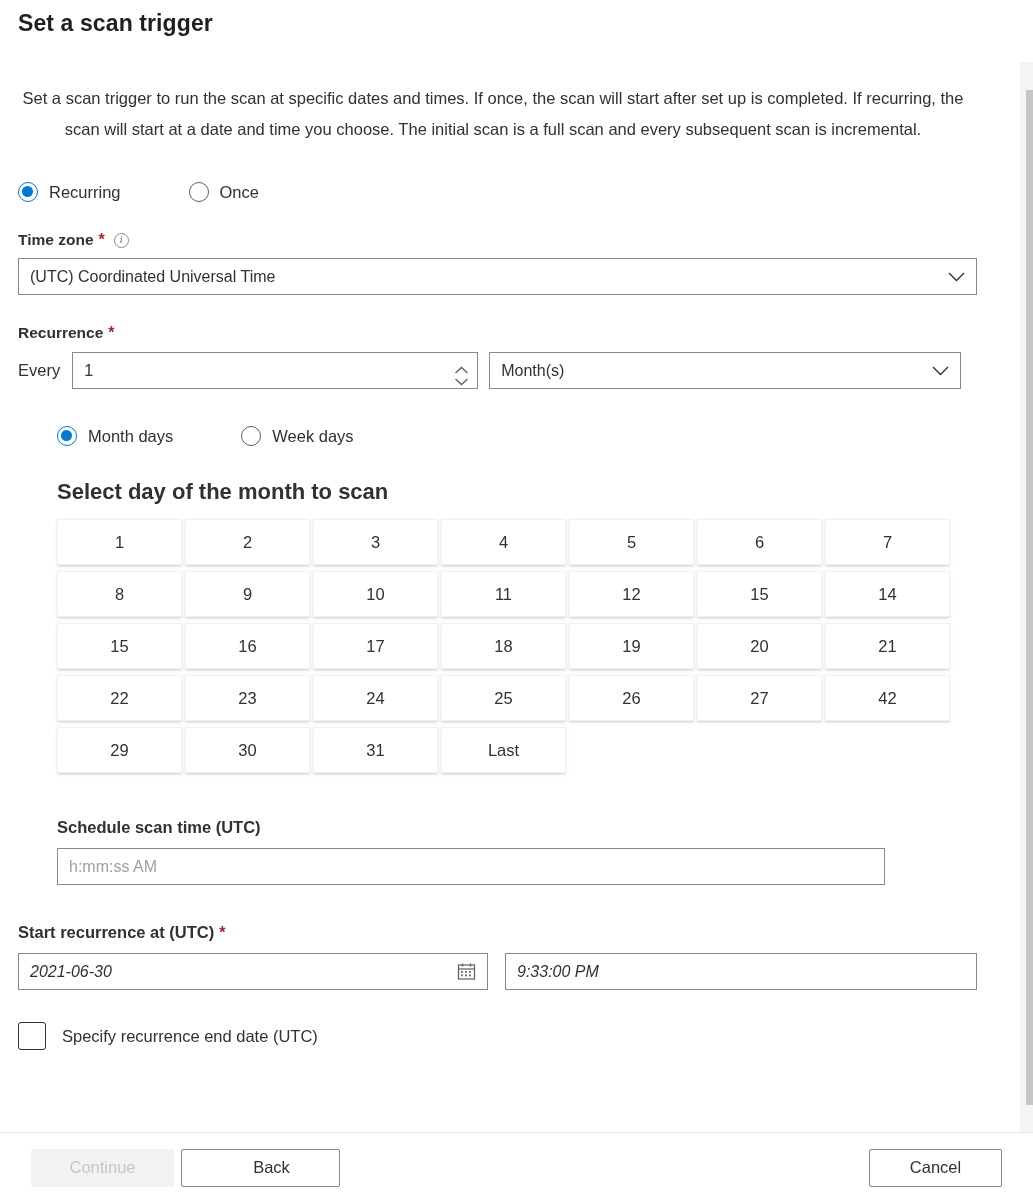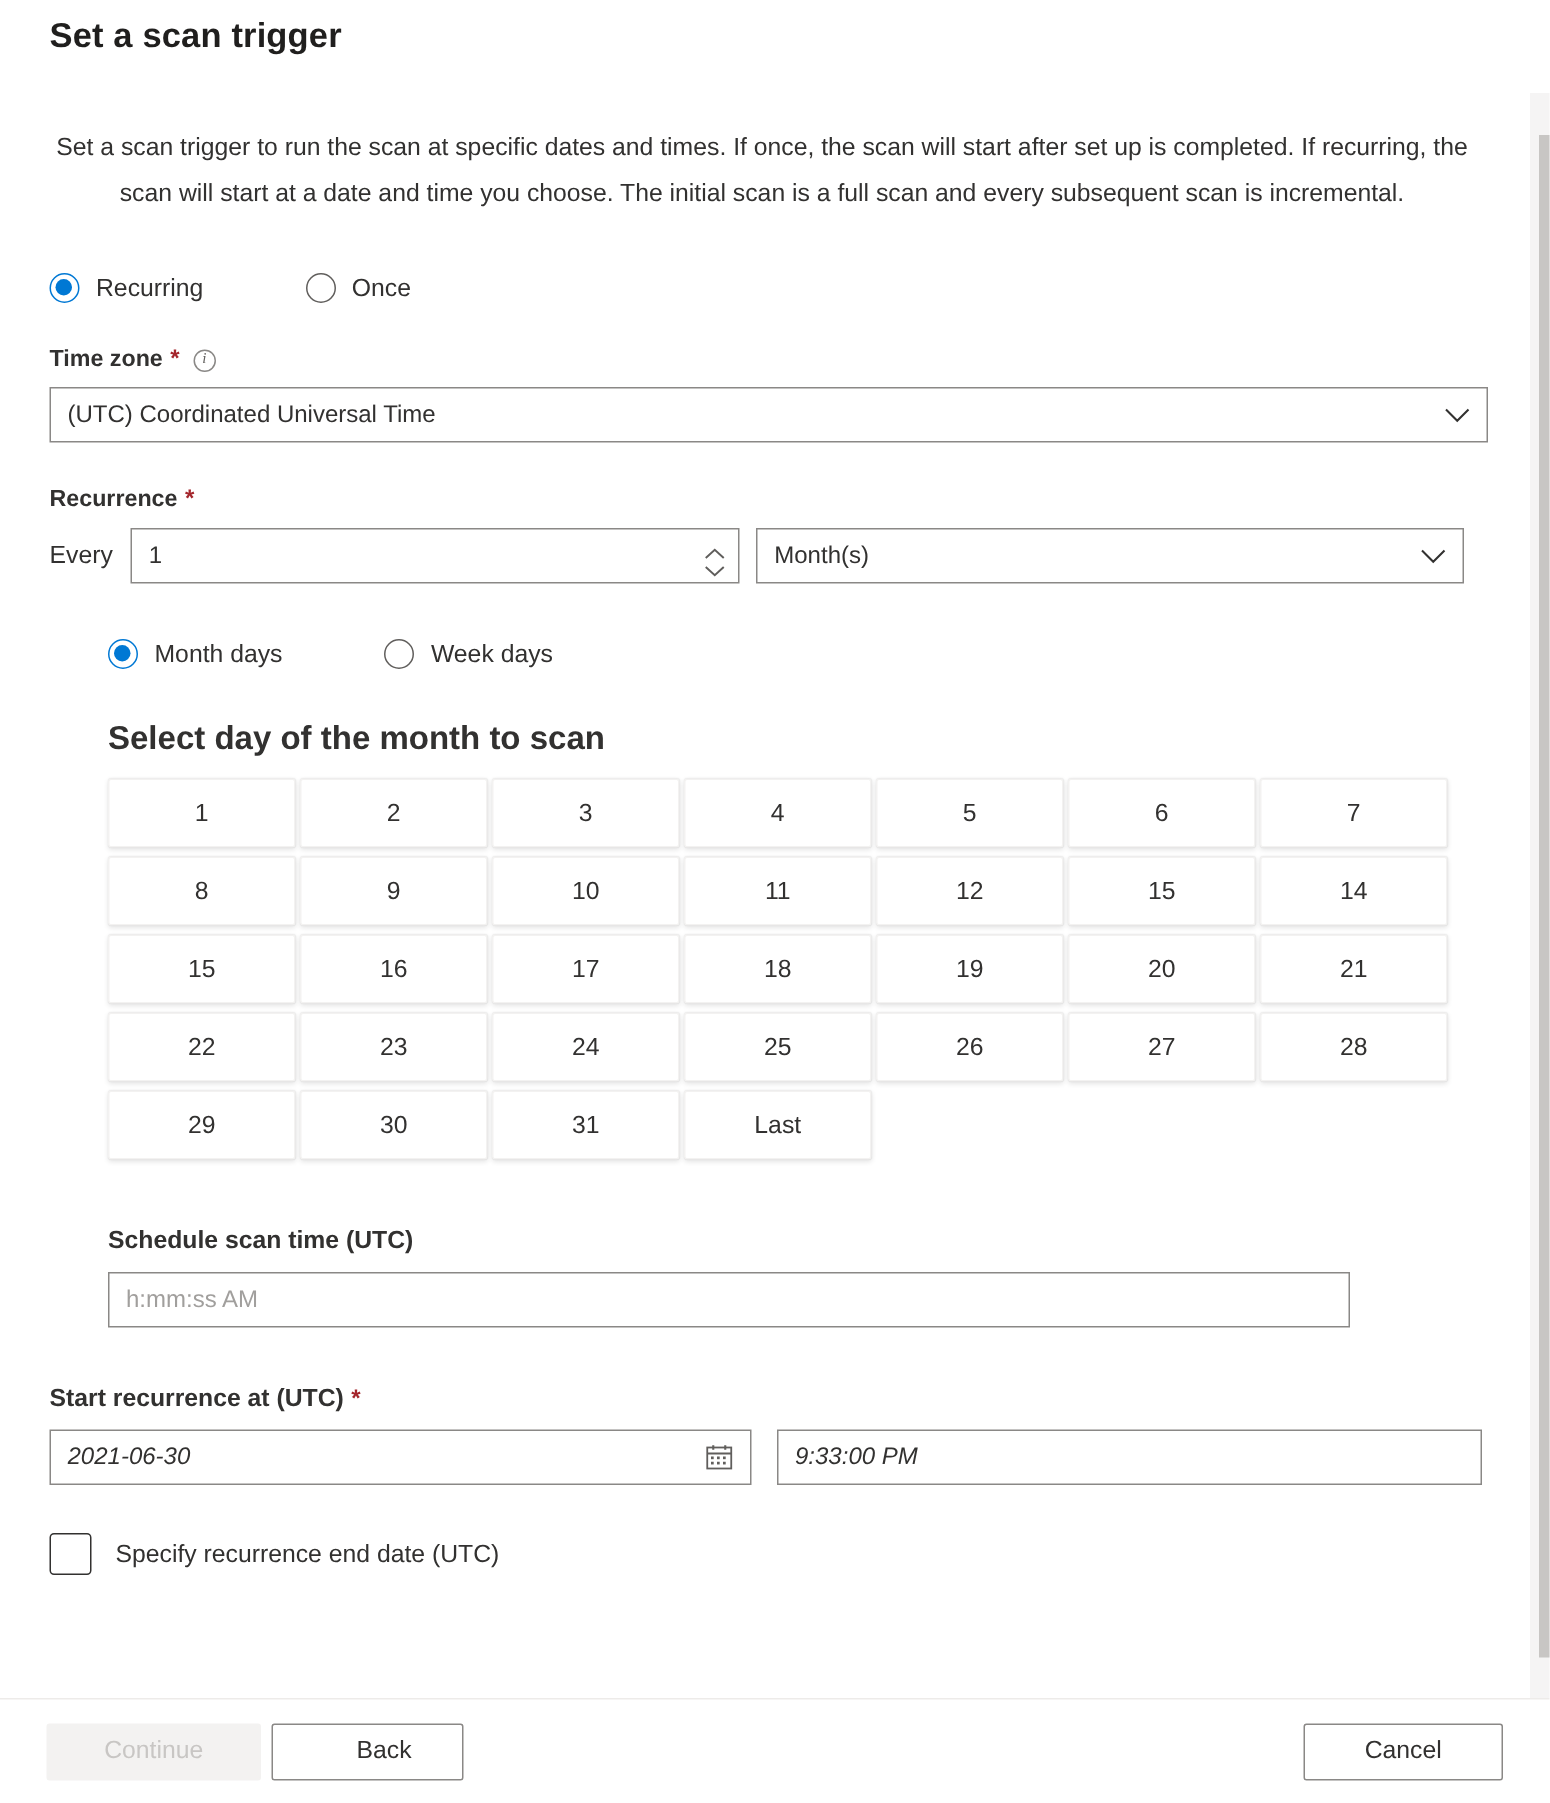--- a/index.html
+++ b/index.html
@@ -20,21 +20,21 @@
     position: absolute;
     left: 0; top: 0;
     width: 1033px;
     height: 1132px;
     overflow: hidden;
   }
   #content {
     position: absolute;
     left: 0; top: 0;
     width: 1019px;
-    padding: 0 31px 0 33px;
+    padding: 0 31px 0 18px;
   }
 
   
   .page-title {
     font-size: 23px;
     font-weight: bold;
     color: #201f1e;
     margin: 0;
     padding-top: 10px;
     letter-spacing: .1px;
@@ -296,21 +296,21 @@
     border: 1px solid #8a8886;
     color: #323130;
   }
   .btn.disabled {
     background: #f3f2f1;
     border: 1px solid #f3f2f1;
     color: #c8c6c4;
     cursor: default;
   }
   .btn-continue { width: 143px; }
-  .btn-back { width: 128px; margin-left: 7px; padding-left: 43px; }
+  .btn-back { width: 159px; margin-left: 7px; padding-left: 43px; }
   .btn-cancel { width: 133px; margin-left: auto; }
 
   
   .sb-track {
     position: absolute;
     right: 0;
     top: 62px;
     width: 13px;
     height: 1070px;
     background: #f5f4f4;
@@ -424,21 +424,21 @@
           <div class="day-cell">18</div>
           <div class="day-cell">19</div>
           <div class="day-cell">20</div>
           <div class="day-cell">21</div>
           <div class="day-cell">22</div>
           <div class="day-cell">23</div>
           <div class="day-cell">24</div>
           <div class="day-cell">25</div>
           <div class="day-cell">26</div>
           <div class="day-cell">27</div>
-          <div class="day-cell">28</div>
+          <div class="day-cell">42</div>
           <div class="day-cell">29</div>
           <div class="day-cell">30</div>
           <div class="day-cell">31</div>
           <div class="day-cell">Last</div>
         </div>
 
       <div class="time-label">Schedule scan time (UTC)</div>
       <div class="input-box time-input">
         <span class="val ph">h:mm:ss AM</span>
       </div>

